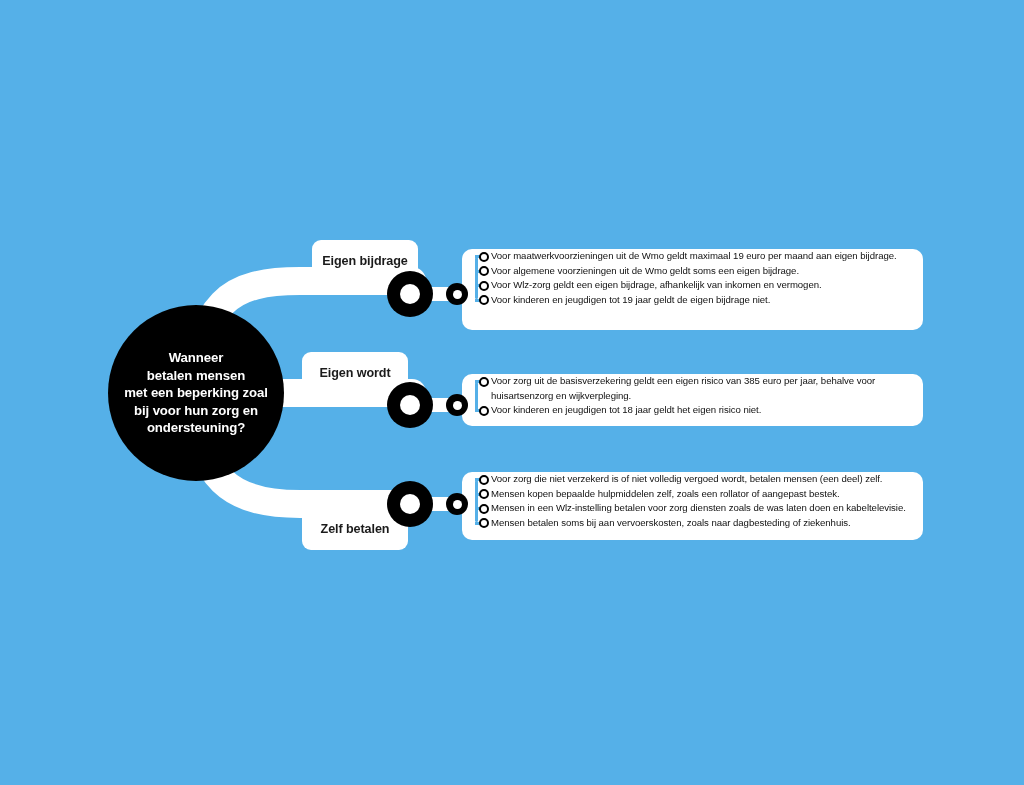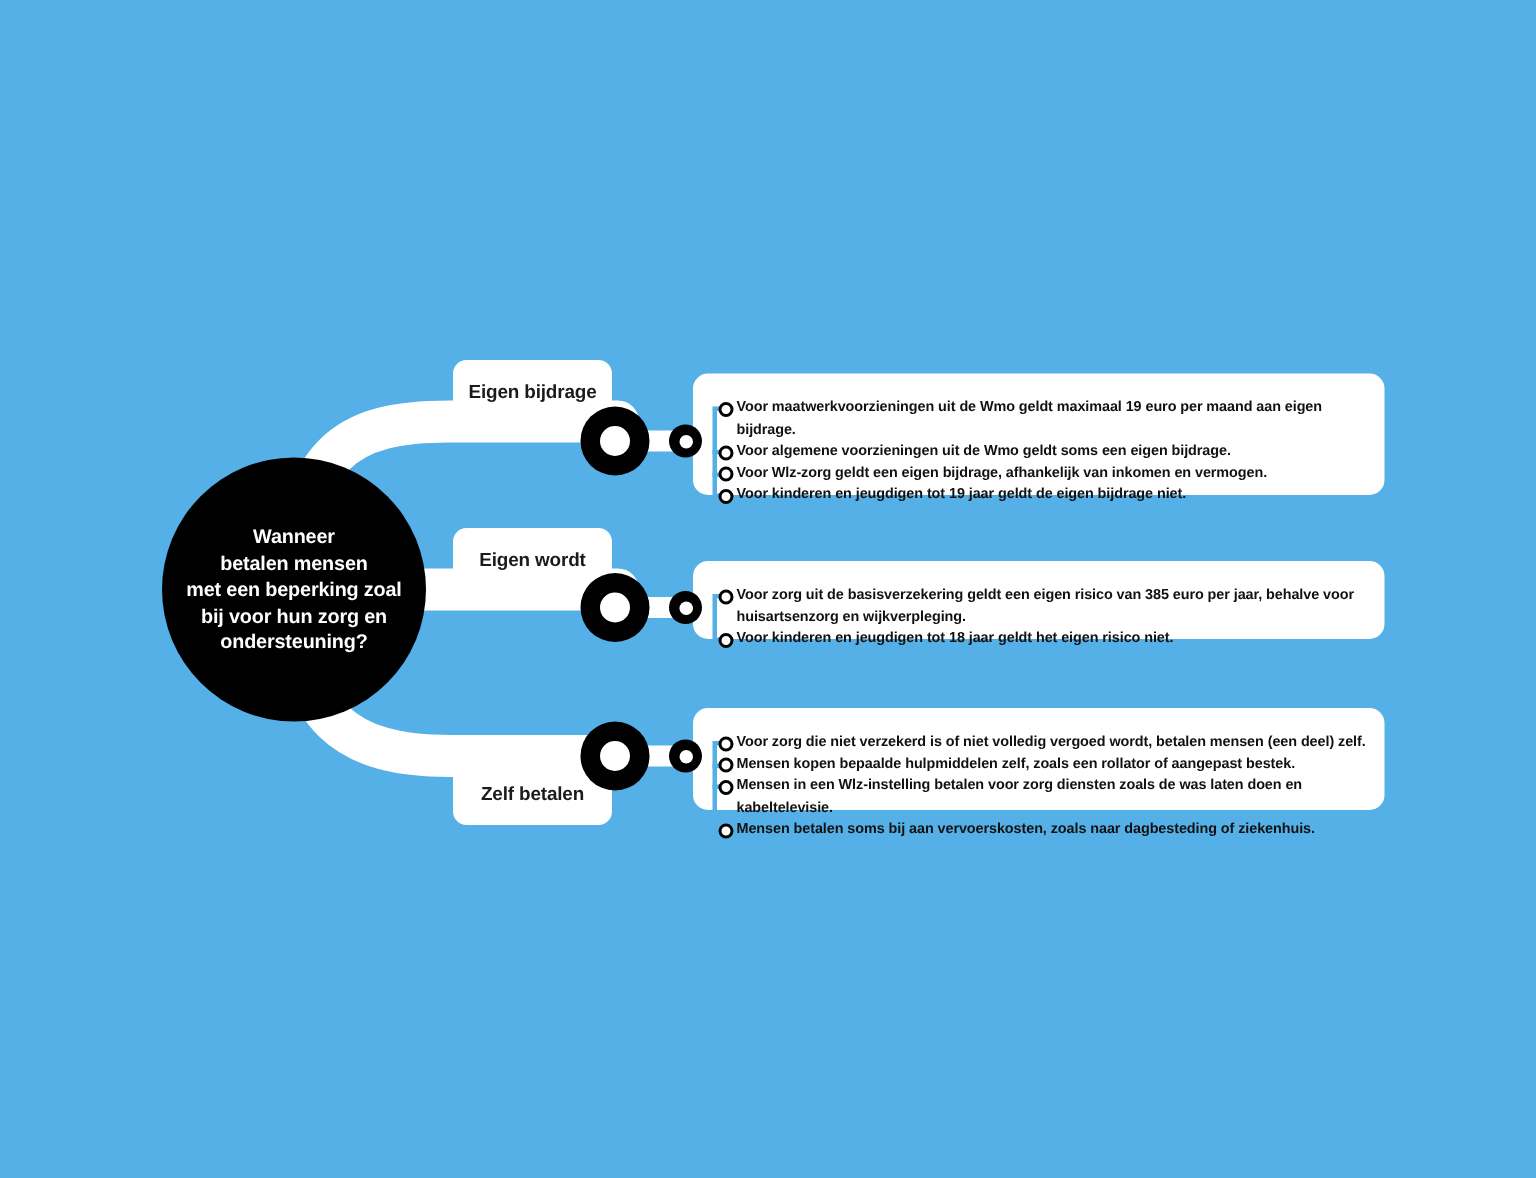--- a/index.html
+++ b/index.html
@@ -56,21 +56,21 @@
     align-items: center;
     justify-content: center;
     z-index: 5;
   }
   .branch-label span {
     font-size: 12.6px;
     font-weight: bold;
     color: #1b1b1b;
     letter-spacing: -0.1px;
   }
-  .bl-1 { left: 302px; top: 240px; width: 106px; height: 42px; }
+  .bl-1 { left: 312px; top: 240px; width: 106px; height: 42px; }
   .bl-2 { left: 302px; top: 352px; width: 106px; height: 42px; }
   .bl-3 { left: 302px; top: 508px; width: 106px; height: 42px; }
 
   
   .ring-big {
     position: absolute;
     width: 46px;
     height: 46px;
     border-radius: 50%;
     background: #000000;
@@ -113,22 +113,21 @@
   .rs-2 { left: 446px; top: 394px; }
   .rs-3 { left: 446px; top: 493px; }
 
   
   .detail-box {
     position: absolute;
     background: #ffffff;
     border-radius: 10px;
     z-index: 5;
     box-sizing: border-box;
-    padding: 16px 12px 8px 10px;
-    font-weight: bold;
+    padding: 0 12px 8px 10px;
   }
   .db-1 { left: 462px; top: 249px; width: 461px; height: 81px; }
   .db-2 { left: 462px; top: 374px; width: 461px; height: 52px; }
   .db-3 { left: 462px; top: 472px; width: 461px; height: 68px; }
 
   .bullets {
     position: relative;
     margin: 0;
     padding: 0;
     list-style: none;

